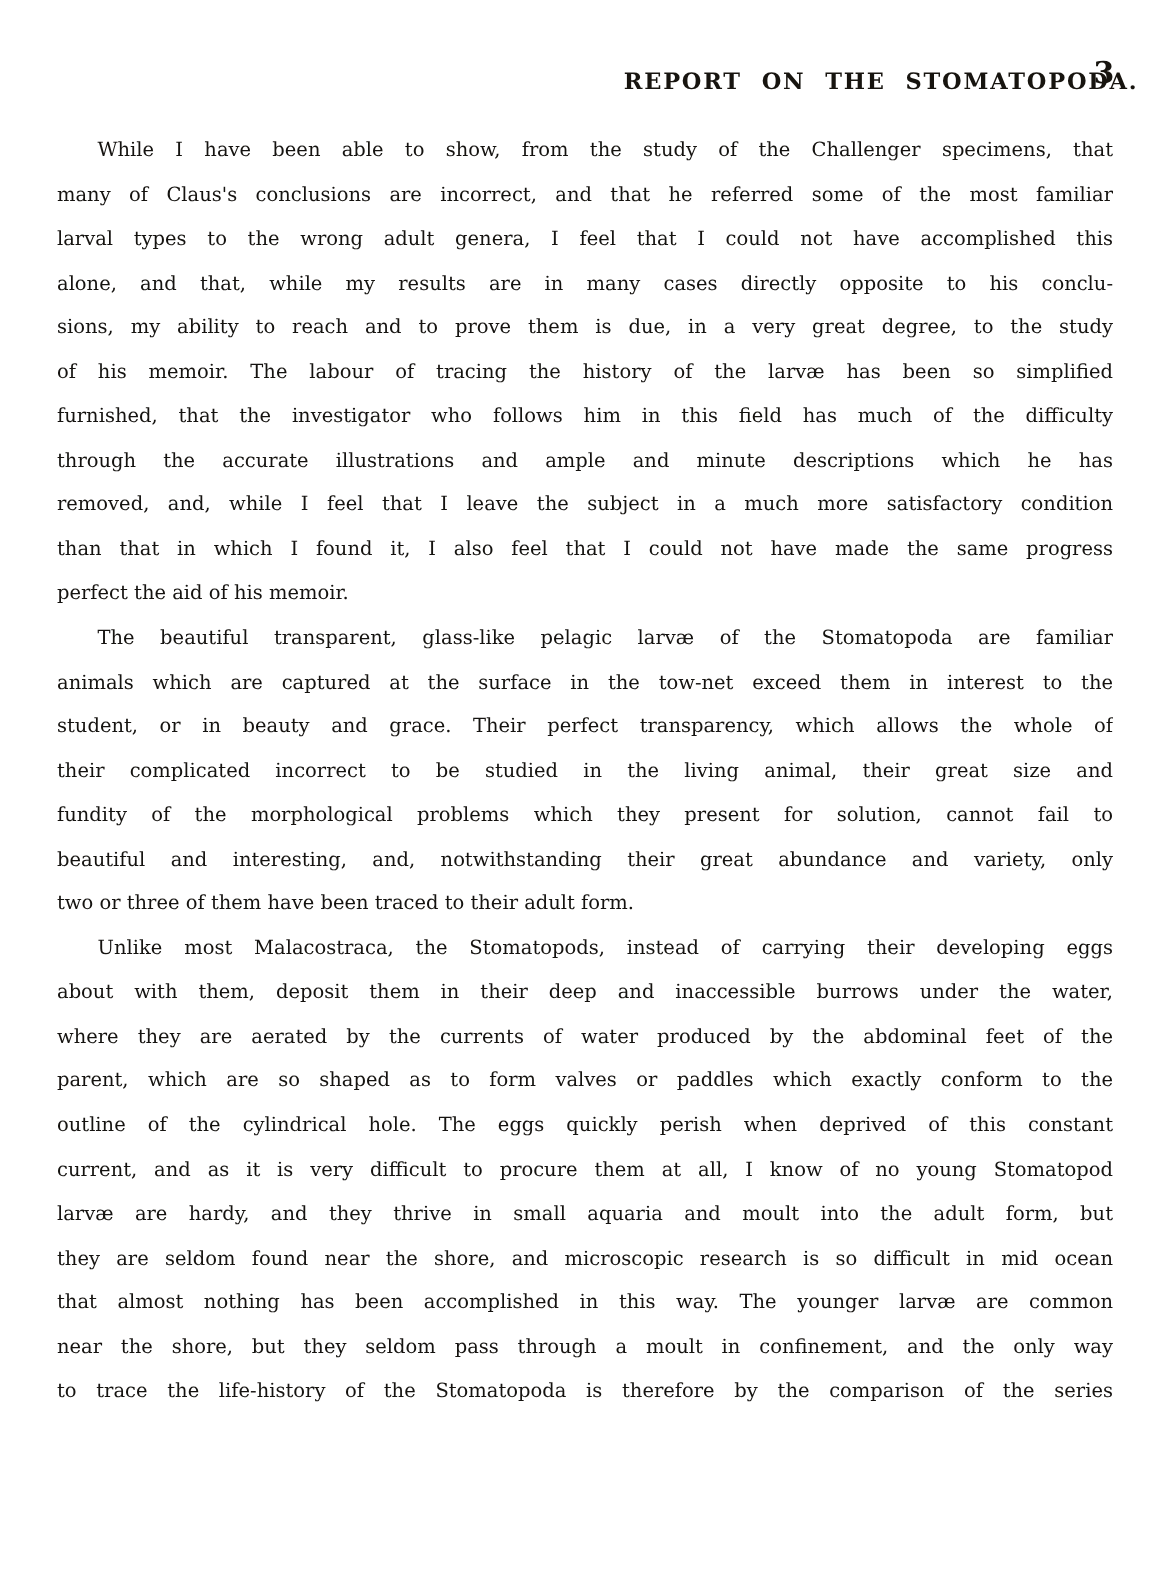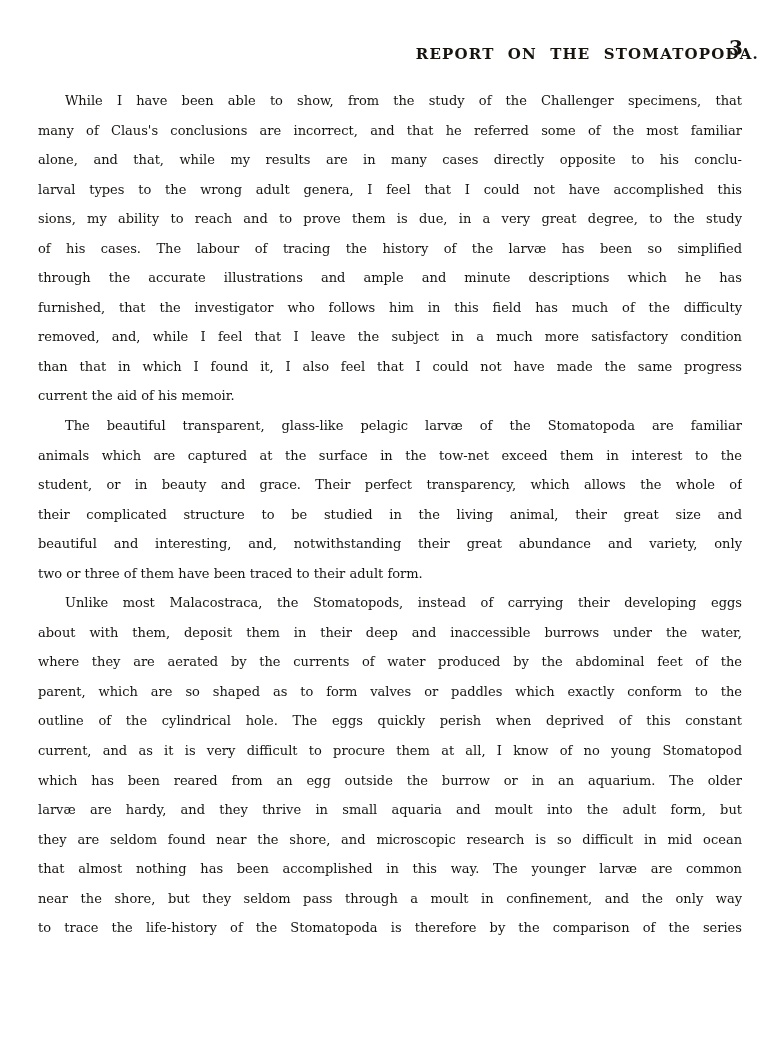--- a/index.html
+++ b/index.html
@@ -70,46 +70,46 @@
 
 <div class="page">
   <div class="page-header">
     <div class="running-title">REPORT ON THE STOMATOPODA.</div>
     <div class="page-number">3</div>
   </div>
   <div class="page-body">
       <div class="para">
         <div class="line first">While I have been able to show, from the study of the Challenger specimens, that</div>
         <div class="line">many of Claus's conclusions are incorrect, and that he referred some of the most familiar</div>
+        <div class="line">larval types to the wrong adult genera, I feel that I could not have accomplished this</div>
         <div class="line">alone, and that, while my results are in many cases directly opposite to his conclu-</div>
-        <div class="line">larval types to the wrong adult genera, I feel that I could not have accomplished this</div>
         <div class="line">sions, my ability to reach and to prove them is due, in a very great degree, to the study</div>
-        <div class="line">of his cases.  The labour of tracing the history of the larvæ has been so simplified</div>
+        <div class="line">of his memoir.  The labour of tracing the history of the larvæ has been so simplified</div>
+        <div class="line">furnished, that the investigator who follows him in this field has much of the difficulty</div>
         <div class="line">through the accurate illustrations and ample and minute descriptions which he has</div>
-        <div class="line">furnished, that the investigator who follows him in this field has much of the difficulty</div>
         <div class="line">removed, and, while I feel that I leave the subject in a much more satisfactory condition</div>
         <div class="line">than that in which I found it, I also feel that I could not have made the same progress</div>
-        <div class="line lastline">current the aid of his memoir.</div>
+        <div class="line lastline">perfect the aid of his memoir.</div>
       </div>
       <div class="para">
         <div class="line first">The beautiful transparent, glass-like pelagic larvæ of the Stomatopoda are familiar</div>
         <div class="line">animals which are captured at the surface in the tow-net exceed them in interest to the</div>
         <div class="line">student, or in beauty and grace.  Their perfect transparency, which allows the whole of</div>
-        <div class="line">their complicated structure to be studied in the living animal, their great size and</div>
+        <div class="line">their complicated incorrect to be studied in the living animal, their great size and</div>
+        <div class="line">fundity of the morphological problems which they present for solution, cannot fail to</div>
         <div class="line">beautiful and interesting, and, notwithstanding their great abundance and variety, only</div>
         <div class="line lastline">two or three of them have been traced to their adult form.</div>
       </div>
       <div class="para">
         <div class="line first">Unlike most Malacostraca, the Stomatopods, instead of carrying their developing eggs</div>
         <div class="line">about with them, deposit them in their deep and inaccessible burrows under the water,</div>
         <div class="line">where they are aerated by the currents of water produced by the abdominal feet of the</div>
         <div class="line">parent, which are so shaped as to form valves or paddles which exactly conform to the</div>
         <div class="line">outline of the cylindrical hole.  The eggs quickly perish when deprived of this constant</div>
         <div class="line">current, and as it is very difficult to procure them at all, I know of no young Stomatopod</div>
-        <div class="line">which has been reared from an egg outside the burrow or in an aquarium.  The older</div>
         <div class="line">larvæ are hardy, and they thrive in small aquaria and moult into the adult form, but</div>
         <div class="line">they are seldom found near the shore, and microscopic research is so difficult in mid ocean</div>
         <div class="line">that almost nothing has been accomplished in this way.  The younger larvæ are common</div>
         <div class="line">near the shore, but they seldom pass through a moult in confinement, and the only way</div>
         <div class="line">to trace the life-history of the Stomatopoda is therefore by the comparison of the series</div>
       </div>
     </div>
 </div>
 
 </body></html>

